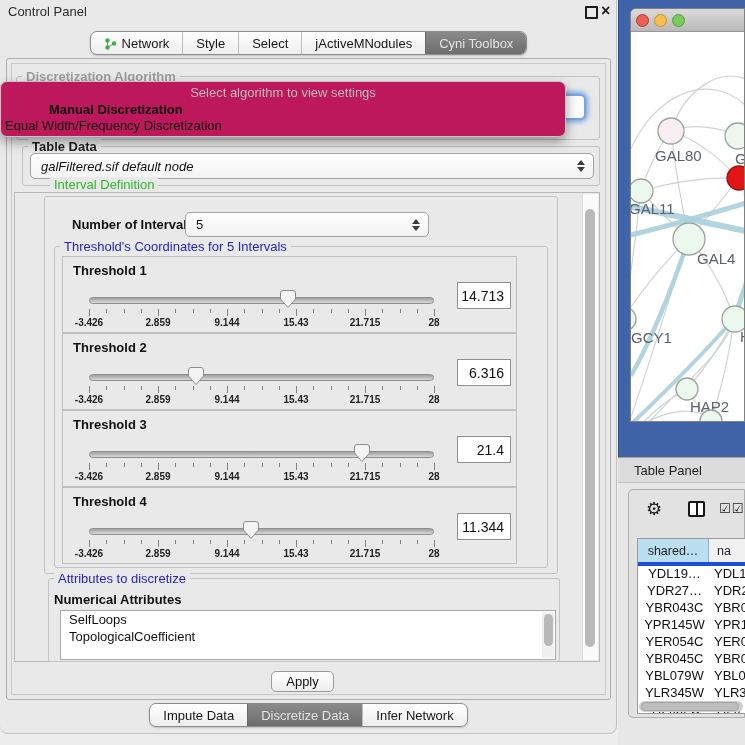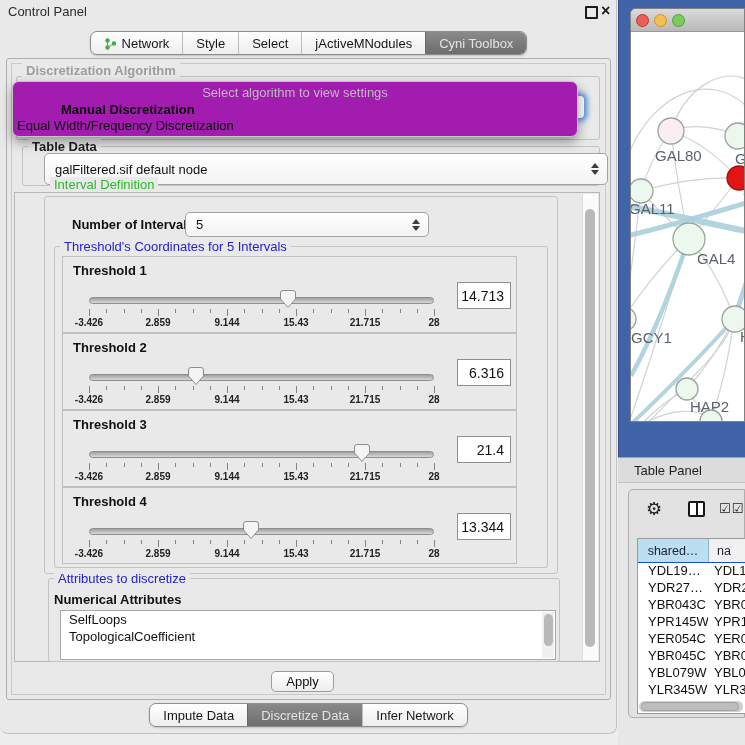--- a/index.html
+++ b/index.html
@@ -29,21 +29,21 @@
   
   .combo{position:absolute;background:linear-gradient(#ffffff,#f3f3f3);border:1px solid #a3a3a3;border-radius:5px;
          font-size:13px;color:#111;box-sizing:border-box;display:flex;align-items:center;padding-left:10px;}
   .spinner{position:absolute;right:8px;top:50%;transform:translateY(-50%);display:flex;flex-direction:column;gap:2px;}
   .spinner i{display:block;width:0;height:0;border-left:4px solid transparent;border-right:4px solid transparent;}
   .spinner .up{border-bottom:5px solid #3c3c3c;}
   .spinner .dn{border-top:5px solid #3c3c3c;}
   .combo-focus{position:absolute;left:30px;top:94px;width:556px;height:26px;border-radius:6px;background:#fdfdfd;
          border:2px solid #79a7dd;box-shadow:0 0 5px 2px rgba(96,150,222,.85);box-sizing:border-box;}
   
-  .popup{position:absolute;left:12px;top:81px;width:566px;height:56px;background:#a21caf;border:1px solid #c4c4c4;
+  .popup{position:absolute;left:0;top:81px;width:566px;height:56px;background:#be185d;border:1px solid #c4c4c4;
          border-radius:7px;box-shadow:0 5px 12px rgba(0,0,0,.38);z-index:30;box-sizing:border-box;}
   .popup .hint{position:absolute;top:3px;left:0;width:100%;text-align:center;font-size:13px;color:#bcbcbc;}
   .popup .opt{position:absolute;left:4px;font-size:13px;color:#0d0d0d;white-space:nowrap;}
   .popup .opt.strong{font-weight:bold;}
   
   .scrollarea{position:absolute;left:14px;top:192px;width:586px;height:470px;border:1px solid #b8b8b8;
          box-sizing:border-box;overflow:hidden;background:#e9e9e9;}
   .vtrack{position:absolute;right:1px;top:1px;width:15px;height:466px;background:#fbfbfb;border-left:1px solid #dcdcdc;}
   .vthumb{position:absolute;right:3px;top:15px;width:10px;height:438px;background:#b9b9b9;border-radius:6px;}
   
@@ -81,26 +81,26 @@
   .tp-bar span{position:absolute;left:16px;top:5px;font-size:13px;color:#1e1e1e;}
   .tp-dock{position:absolute;left:618px;top:483px;width:127px;height:262px;background:#e7e7e7;}
   .tablewin{position:absolute;left:628px;top:489px;width:117px;height:229px;background:#e2e2e2;
          border:1px solid #aeaeae;border-radius:5px 0 0 5px;box-sizing:border-box;}
   .gear{position:absolute;left:646px;top:498px;font-size:18px;color:#222;font-family:"DejaVu Sans",sans-serif;}
   .colsic{position:absolute;left:688px;top:501px;width:17px;height:16px;border:2px solid #161616;border-radius:2px;background:#fff;box-sizing:border-box;}
   .colsic i{position:absolute;left:50%;top:0;width:2px;height:100%;background:#161616;transform:translateX(-50%);}
   .checks{position:absolute;left:719px;top:501px;font-size:13px;color:#1c1c1c;letter-spacing:1px;font-family:"DejaVu Sans",sans-serif;}
   .tbl{position:absolute;left:637px;top:538px;width:108px;height:176px;background:#fff;border:1px solid #9a9a9a;
        border-right:none;box-sizing:border-box;overflow:hidden;}
-  .tbl-head{display:flex;height:23px;border-bottom:1px solid #1d4ed8;}
+  .tbl-head{display:flex;height:23px;border-bottom:4px solid #1d4ed8;}
   .th1{width:70px;background:#b9dff0;border-right:1px solid #8fb3c6;font-size:12.5px;color:#223;
        display:flex;align-items:center;justify-content:center;}
   .th2{flex:1;background:#f1f1f1;font-size:12.5px;color:#223;display:flex;align-items:center;padding-left:8px;overflow:hidden;}
   .trow{display:flex;height:17px;font-size:13px;color:#101010;}
-  .trow .c1{width:70px;padding-left:10px;box-sizing:border-box;white-space:nowrap;overflow:hidden;}
+  .trow .c1{width:70px;padding-left:3px;box-sizing:border-box;white-space:nowrap;overflow:hidden;text-align:center;}
   .trow .c2{flex:1;padding-left:6px;white-space:nowrap;overflow:hidden;}
   .hscroll{position:absolute;left:639px;top:701px;width:104px;height:11px;background:#cfcfcf;border-radius:6px;}
   .hthumb{position:absolute;left:2px;top:1px;width:98px;height:9px;background:#bdbdbd;border:1px solid #a3a3a3;border-radius:5px;box-sizing:border-box;}
   .lbl{position:absolute;font-size:13px;color:#111;white-space:nowrap;}
   .b{font-weight:bold;}
 </style>
 </head>
 <body>
 
 <div id="stage">
@@ -134,26 +134,26 @@
           <div class="tab sel">
             <span>Cyni Toolbox</span>
           </div>
         </div>
     </div>
 
     <div class="cp-body"></div>
     <div class="inner-line"></div>
 
     <div class="grp" style="left:16px;top:76px;width:584px;height:64px;"></div>
-    <span class="legend dim" style="left:22px;top:63px;">Discretization Algorithm</span>
+    <span class="legend dim" style="left:22px;top:69px;">Discretization Algorithm</span>
     <div class="combo-focus"></div>
 
     <div class="grp" style="left:22px;top:146px;width:578px;height:40px;"></div>
     <span class="legend black" style="left:28px;top:139px;">Table Data</span>
-    <div class="combo" style="left:44px;top:153px;width:564px;height:32px;">
+    <div class="combo" style="left:30px;top:153px;width:564px;height:26px;font-style:italic;">
       <span>galFiltered.sif default node</span>
       <span class="spinner">
           <i class="up"></i>
           <i class="dn"></i>
         </span>
     </div>
 
     <div class="scrollarea">
       <div class="vtrack">
           <div class="vthumb"></div>
@@ -321,21 +321,21 @@
             <span style="left: 0%;">-3.426</span>
             <span style="left: 20%;">2.859</span>
             <span style="left: 40%;">9.144</span>
             <span style="left: 60%;">15.43</span>
             <span style="left: 80%;">21.715</span>
             <span style="left: 100%;">28</span>
           </div>
           <svg class="sl-knob" width="16" height="19" style="left: 180.148px;">
             <path d="M3 0.5 H13 Q15.5 0.5 15.5 3 V9 L8 17.5 L0.5 9 V3 Q0.5 0.5 3 0.5 Z" fill="#f4f4f4" stroke="#8c8c8c"></path>
           </svg>
-          <div class="thr-value">13.344</div>
+          <div class="thr-value">11.344</div>
         </div>
       </div>
 
     <div class="grp" style="left:48px;top:578px;width:512px;height:84px;"></div>
     <span class="legend blue" style="left:54px;top:571px;">Attributes to discretize</span>
     <span class="lbl b" style="left:54px;top:592px;">Numerical Attributes</span>
     <div class="attr-list" id="attr-list">
       <div class="attr-scroll">
           <div class="attr-thumb"></div>
         </div>

